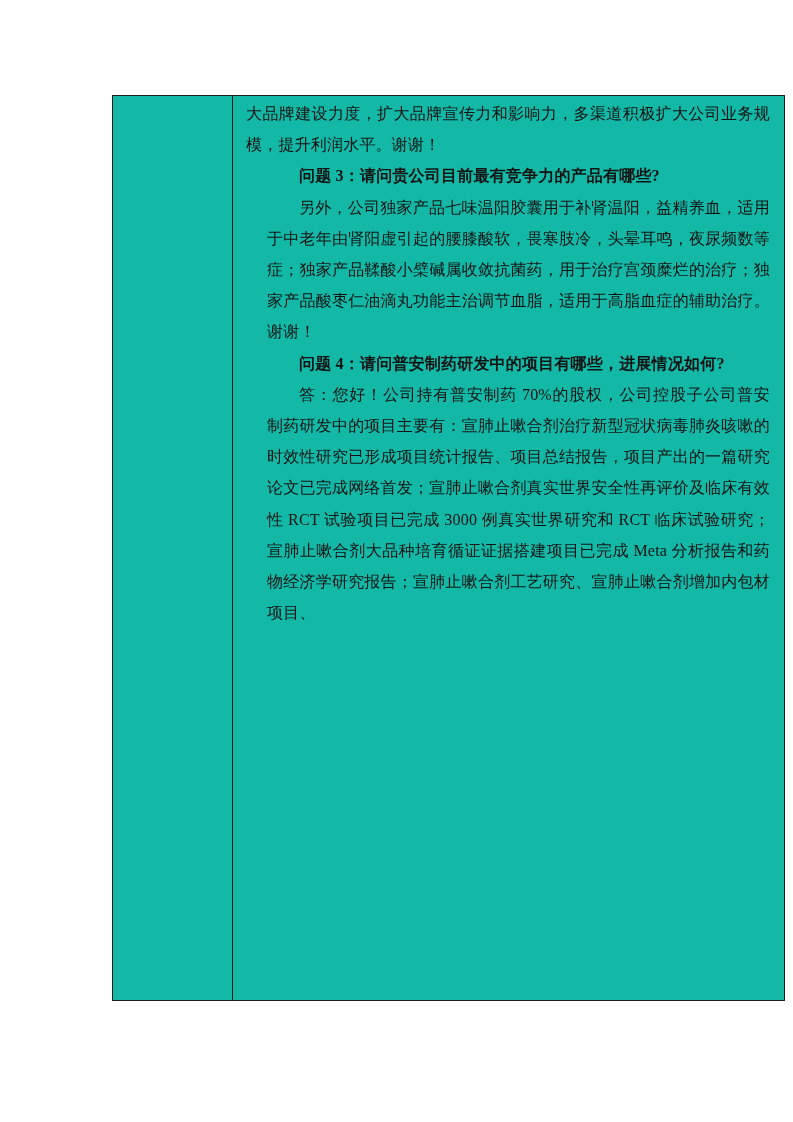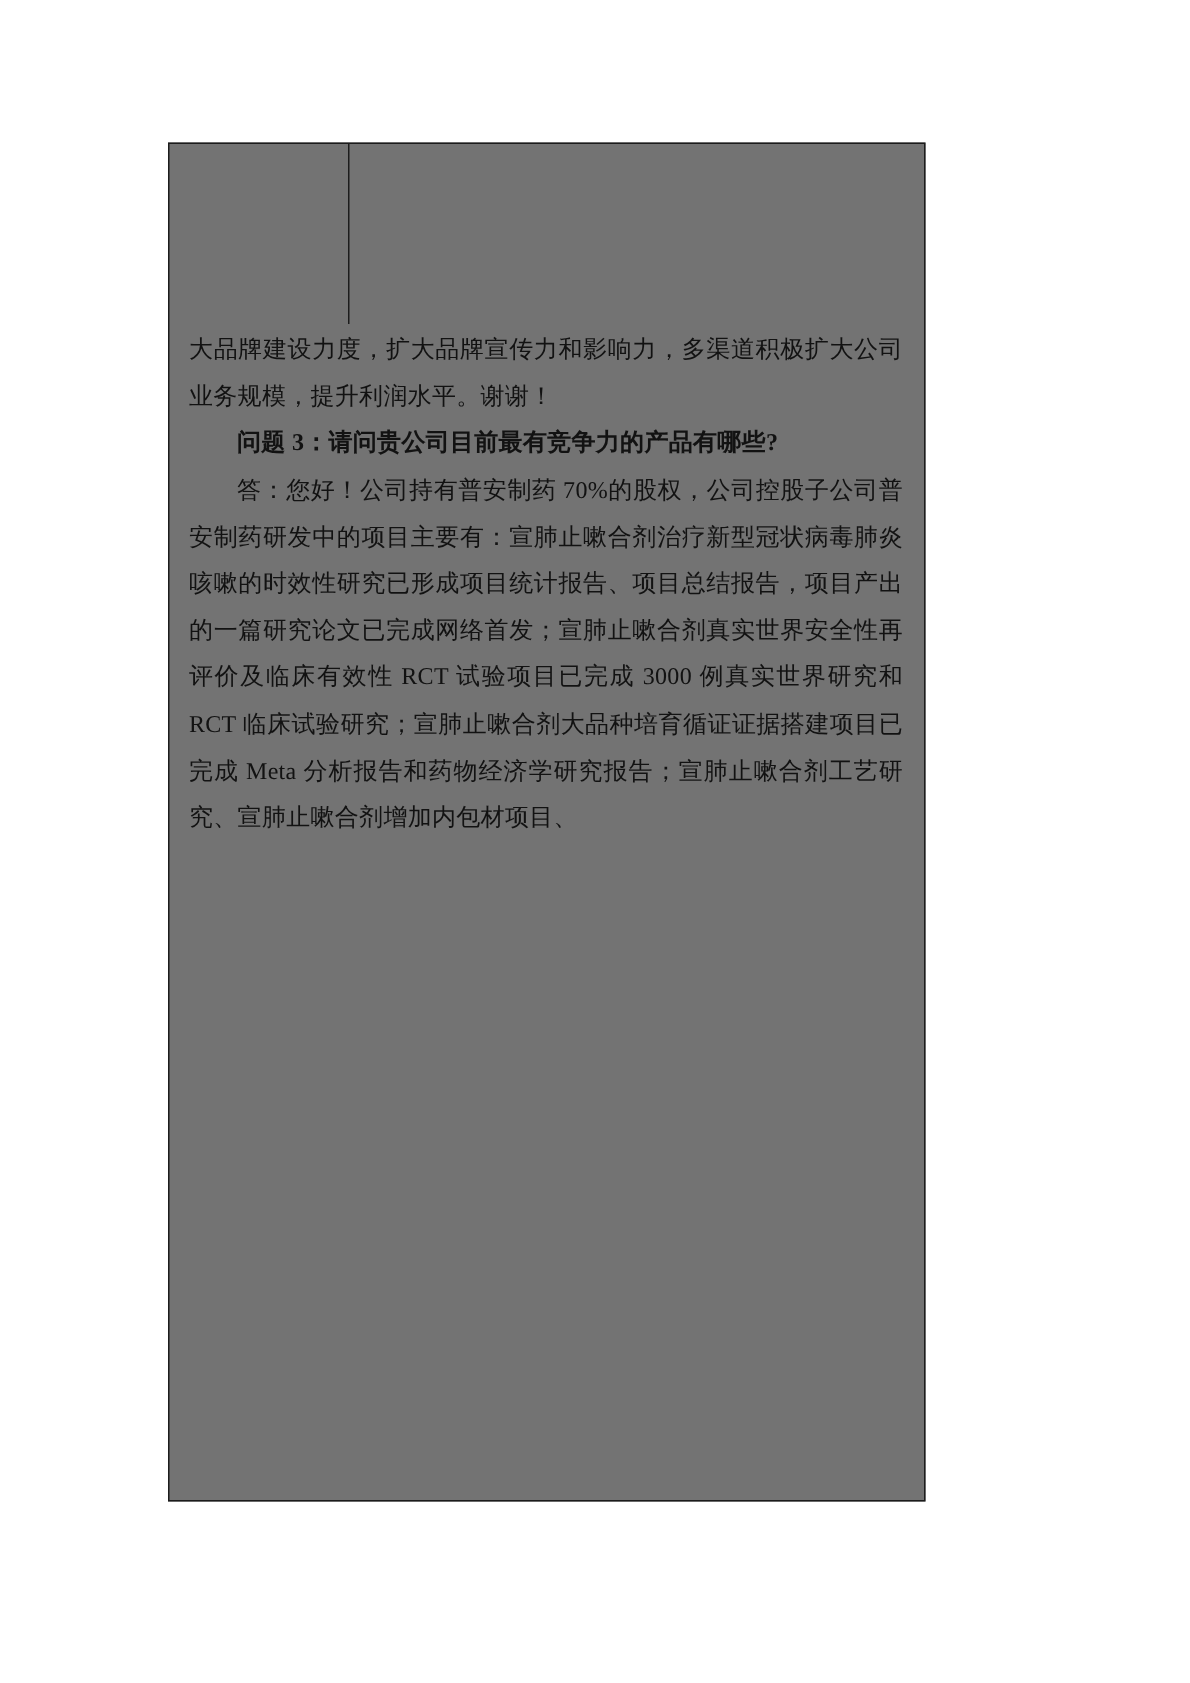--- a/index.html
+++ b/index.html
@@ -11,53 +11,55 @@
     background: #ffffff;
     margin: 0 auto;
     font-family: "Liberation Serif", "DejaVu Serif", serif;
     color: #121212;
     overflow: hidden;
   }
   .qa-table {
     position: absolute;
     left: 112px;
     top: 95px;
-    width: 505px;
+    width: 673px;
     height: 906px;
     border: 1px solid #1c1c1c;
     display: flex;
-    flex-direction: column;
-    background: #737373;
+    flex-direction: row;
+    background: #14b8a6;
   }
   .label-cell {
     width: 120px;
     flex: 0 0 120px;
     border-right: 1px solid #1c1c1c;
   }
   .content-cell {
     flex: 1 1 auto;
     padding: 2px 14px 0 13px;
     overflow: hidden;
   }
   .content-cell p {
     font-size: 16px;
     line-height: 31.2px;
     text-align: justify;
     text-justify: inter-ideograph;
     word-break: normal;
     letter-spacing: 0.2px;
   }
-  .content-cell p.indent { text-indent: 2em; }
+  .content-cell p.indent { text-indent: 2em; margin-left: 21px; }
   .content-cell p.question { font-weight: 700; }
 </style>
 </head>
 <body>
 
 <div class="page">
   <div class="qa-table">
     <div class="label-cell"></div>
     <div class="content-cell">
       <p class="para">大品牌建设力度，扩大品牌宣传力和影响力，多渠道积极扩大公司业务规模，提升利润水平。谢谢！</p>
       <p class="question indent">问题 3：请问贵公司目前最有竞争力的产品有哪些?</p>
+      <p class="answer indent">另外，公司独家产品七味温阳胶囊用于补肾温阳，益精养血，适用于中老年由肾阳虚引起的腰膝酸软，畏寒肢冷，头晕耳鸣，夜尿频数等症；独家产品鞣酸小檗碱属收敛抗菌药，用于治疗宫颈糜烂的治疗；独家产品酸枣仁油滴丸功能主治调节血脂，适用于高脂血症的辅助治疗。谢谢！</p>
+      <p class="question indent">问题 4：请问普安制药研发中的项目有哪些，进展情况如何?</p>
       <p class="answer indent">答：您好！公司持有普安制药 70%的股权，公司控股子公司普安制药研发中的项目主要有：宣肺止嗽合剂治疗新型冠状病毒肺炎咳嗽的时效性研究已形成项目统计报告、项目总结报告，项目产出的一篇研究论文已完成网络首发；宣肺止嗽合剂真实世界安全性再评价及临床有效性 RCT 试验项目已完成 3000 例真实世界研究和 RCT 临床试验研究；宣肺止嗽合剂大品种培育循证证据搭建项目已完成 Meta 分析报告和药物经济学研究报告；宣肺止嗽合剂工艺研究、宣肺止嗽合剂增加内包材项目、</p>
     </div>
   </div>
 </div>
 
 </body></html>

